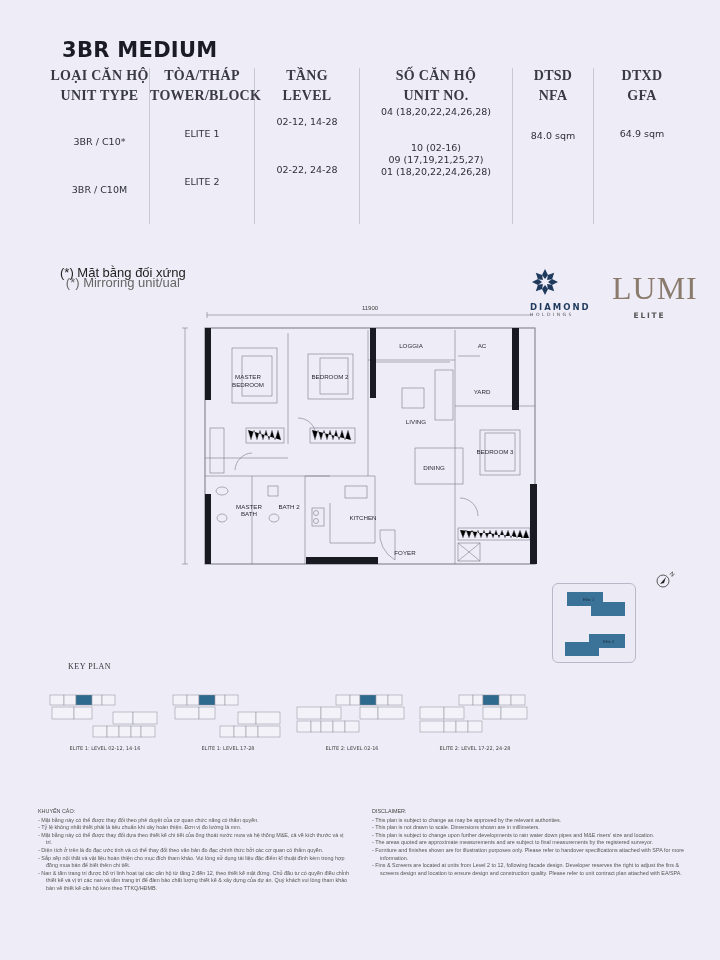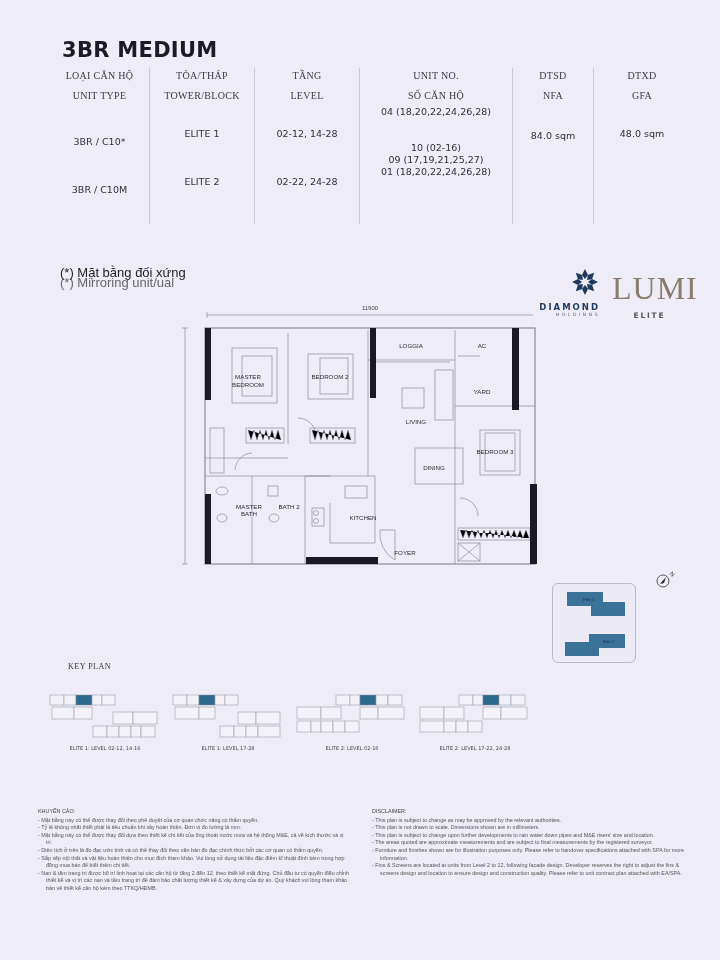--- a/index.html
+++ b/index.html
@@ -2,27 +2,27 @@
 <html><head>
 <meta charset="utf-8">
 <style>
   * { margin:0; padding:0; box-sizing:border-box; }
   html, body { width:720px; height:960px; background:#eeedf7; overflow:hidden; }
   body { font-family:"Liberation Sans", sans-serif; color:#2b2b3a; position:relative; }
   .abs { position:absolute; }
   .title { left:62px; top:38px; font-family:"DejaVu Sans", sans-serif; font-weight:bold; font-size:21px; letter-spacing:0.3px; color:#1b1b24; }
   .tbl { left:50px; top:66px; width:640px; }
   .col { position:absolute; top:0; text-align:center; }
-  .hdr { font-family:"Liberation Serif", serif; font-size:10px; color:#3a3a45; line-height:20px; letter-spacing:0.3px; }
+  .hdr { font-family:"Liberation Serif", serif; font-size:14px; color:#3a3a45; line-height:20px; letter-spacing:0.3px;font-weight:bold; }
   .cell { font-family:"DejaVu Sans", sans-serif; font-size:9.5px; color:#2f2f3a; line-height:12px; }
   .vline { position:absolute; top:2px; width:1px; height:156px; background:#c9c8d6; }
   .notes { left:60px; top:268px; font-size:13px; line-height:10px; }
   .notes .vn { color:#222; }
-  .notes .en { color:#666; }
-  .logo-dh { left:530px; top:268px; width:70px; text-align:right; }
+  .notes .en { color:#666;text-align:center; }
+  .logo-dh { left:530px; top:268px; width:70px; text-align:left; }
   .dh-name { font-family:"DejaVu Sans", sans-serif; font-size:8.5px; font-weight:bold; letter-spacing:2px; color:#1f3a5c; margin-top:2px; }
   .dh-sub { font-family:"DejaVu Sans", sans-serif; font-size:4.5px; letter-spacing:2.5px; color:#555; }
   .logo-lumi { left:612px; top:270px; width:75px; text-align:center; }
   .lumi-name { font-family:"Liberation Serif", serif; font-size:32px; letter-spacing:1px; color:#8a7b6d; display:inline-flex; align-items:flex-end;justify-content:center; }
   .lumi-sub { font-family:"DejaVu Sans", sans-serif; font-size:7.5px; letter-spacing:1.8px; color:#555; font-weight:bold; margin-top:4px; }
   .plan { left:180px; top:298px; width:360px; height:268px; }
   .keyplan-title { left:68px; top:662px; font-family:"Liberation Serif", serif; font-size:8px; letter-spacing:0.5px; color:#333; }
   .kp { position:absolute; top:690px; width:120px; height:55px; }
   .kp-cap { position:absolute; top:745px; font-family:"DejaVu Sans", sans-serif; font-size:5px; color:#444; text-align:center; width:120px; }
   .site { left:552px; top:583px; width:84px; height:80px; border:1px solid #b9b8c8; border-radius:6px; background:#ecebf5; }
@@ -53,43 +53,43 @@
   <div class="col" style="left:100px;width:104px">
     <div class="hdr">TÒA/THÁP</div>
     <div class="hdr">TOWER/BLOCK</div>
     <div class="cell" style="margin-top:22px">ELITE 1</div>
     <div class="cell" style="margin-top:36px">ELITE 2</div>
   </div>
 
   <div class="col" style="left:205px;width:104px">
     <div class="hdr">TẦNG</div>
     <div class="hdr">LEVEL</div>
-    <div class="cell" style="margin-top:22px">02-12, 14-28</div>
+    <div class="cell" style="margin-top:10px">02-12, 14-28</div>
     <div class="cell" style="margin-top:36px">02-22, 24-28</div>
   </div>
 
   <div class="col" style="left:310px;width:152px">
+    <div class="hdr">SỐ CĂN HỘ</div>
     <div class="hdr">UNIT NO.</div>
-    <div class="hdr">SỐ CĂN HỘ</div>
     <div class="cell">04 (18,20,22,24,26,28)</div>
     <div class="cell" style="margin-top:24px">10 (02-16)</div>
     <div class="cell">09 (17,19,21,25,27)</div>
     <div class="cell">01 (18,20,22,24,26,28)</div>
   </div>
 
   <div class="col" style="left:463px;width:80px">
     <div class="hdr">DTSD</div>
     <div class="hdr">NFA</div>
     <div class="cell" style="margin-top:24px">84.0 sqm</div>
   </div>
 
   <div class="col" style="left:544px;width:96px">
     <div class="hdr">DTXD</div>
     <div class="hdr">GFA</div>
-    <div class="cell" style="margin-top:22px">48.0 sqm</div>
+    <div class="cell" style="margin-top:22px">64.9 sqm</div>
   </div>
 </div>
 
 <div class="abs notes">
   <div class="vn">(*) Mặt bằng đối xứng</div>
   <div class="en">(*) Mirroring unit/ual</div>
 </div>
 
 <div class="abs logo-dh">
   <svg width="30" height="28" viewBox="0 0 30 28">

